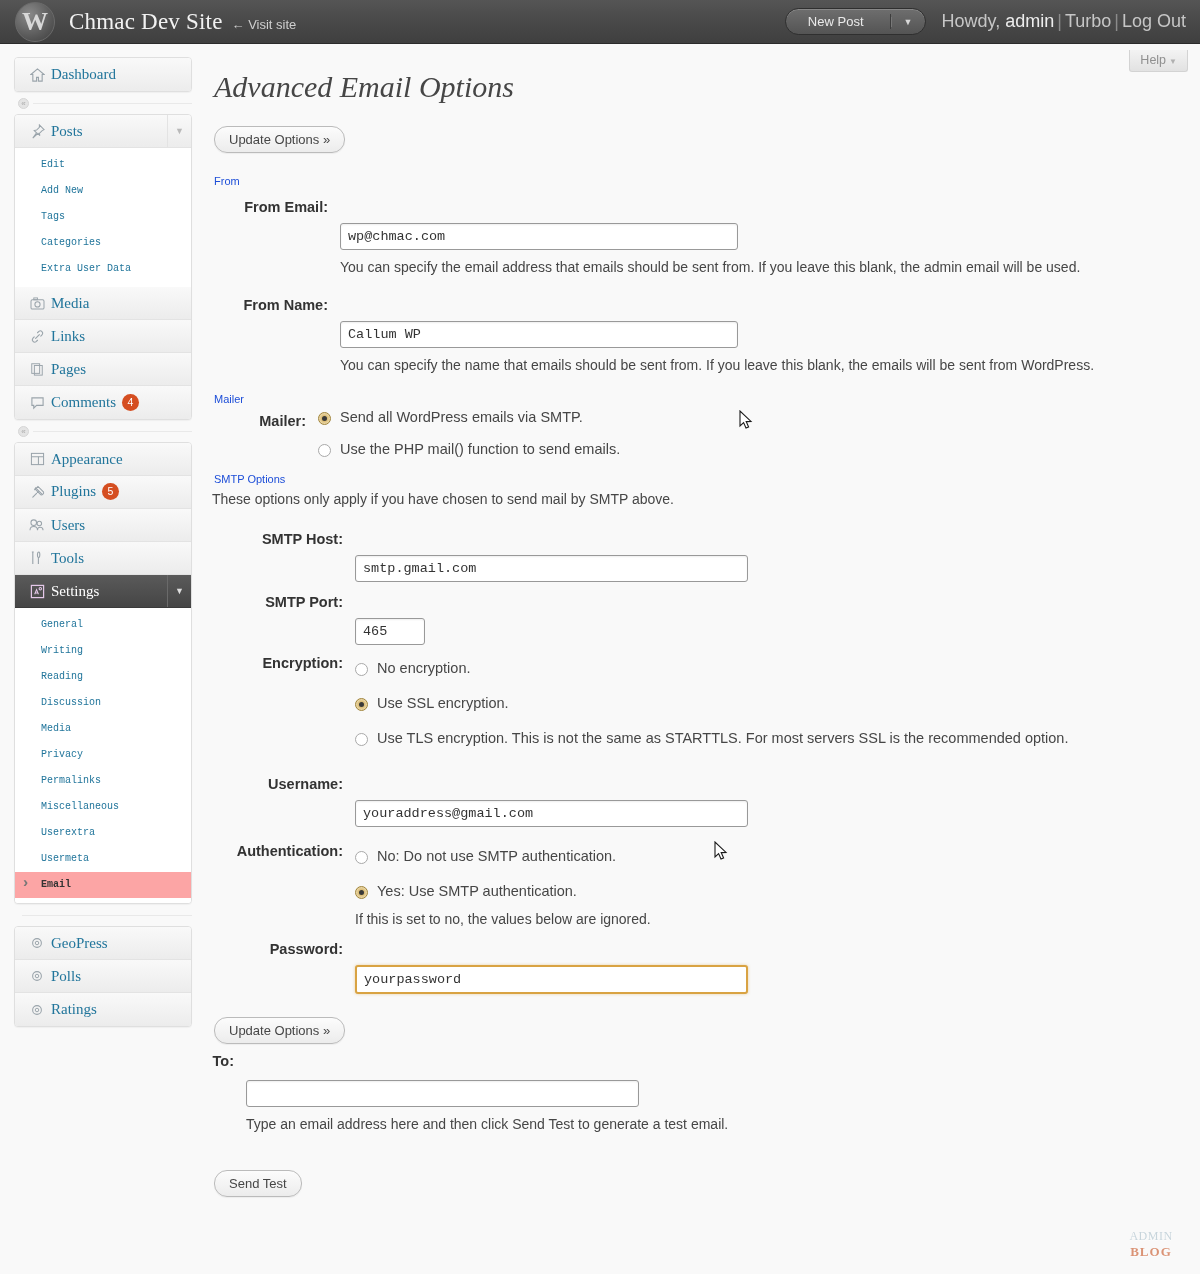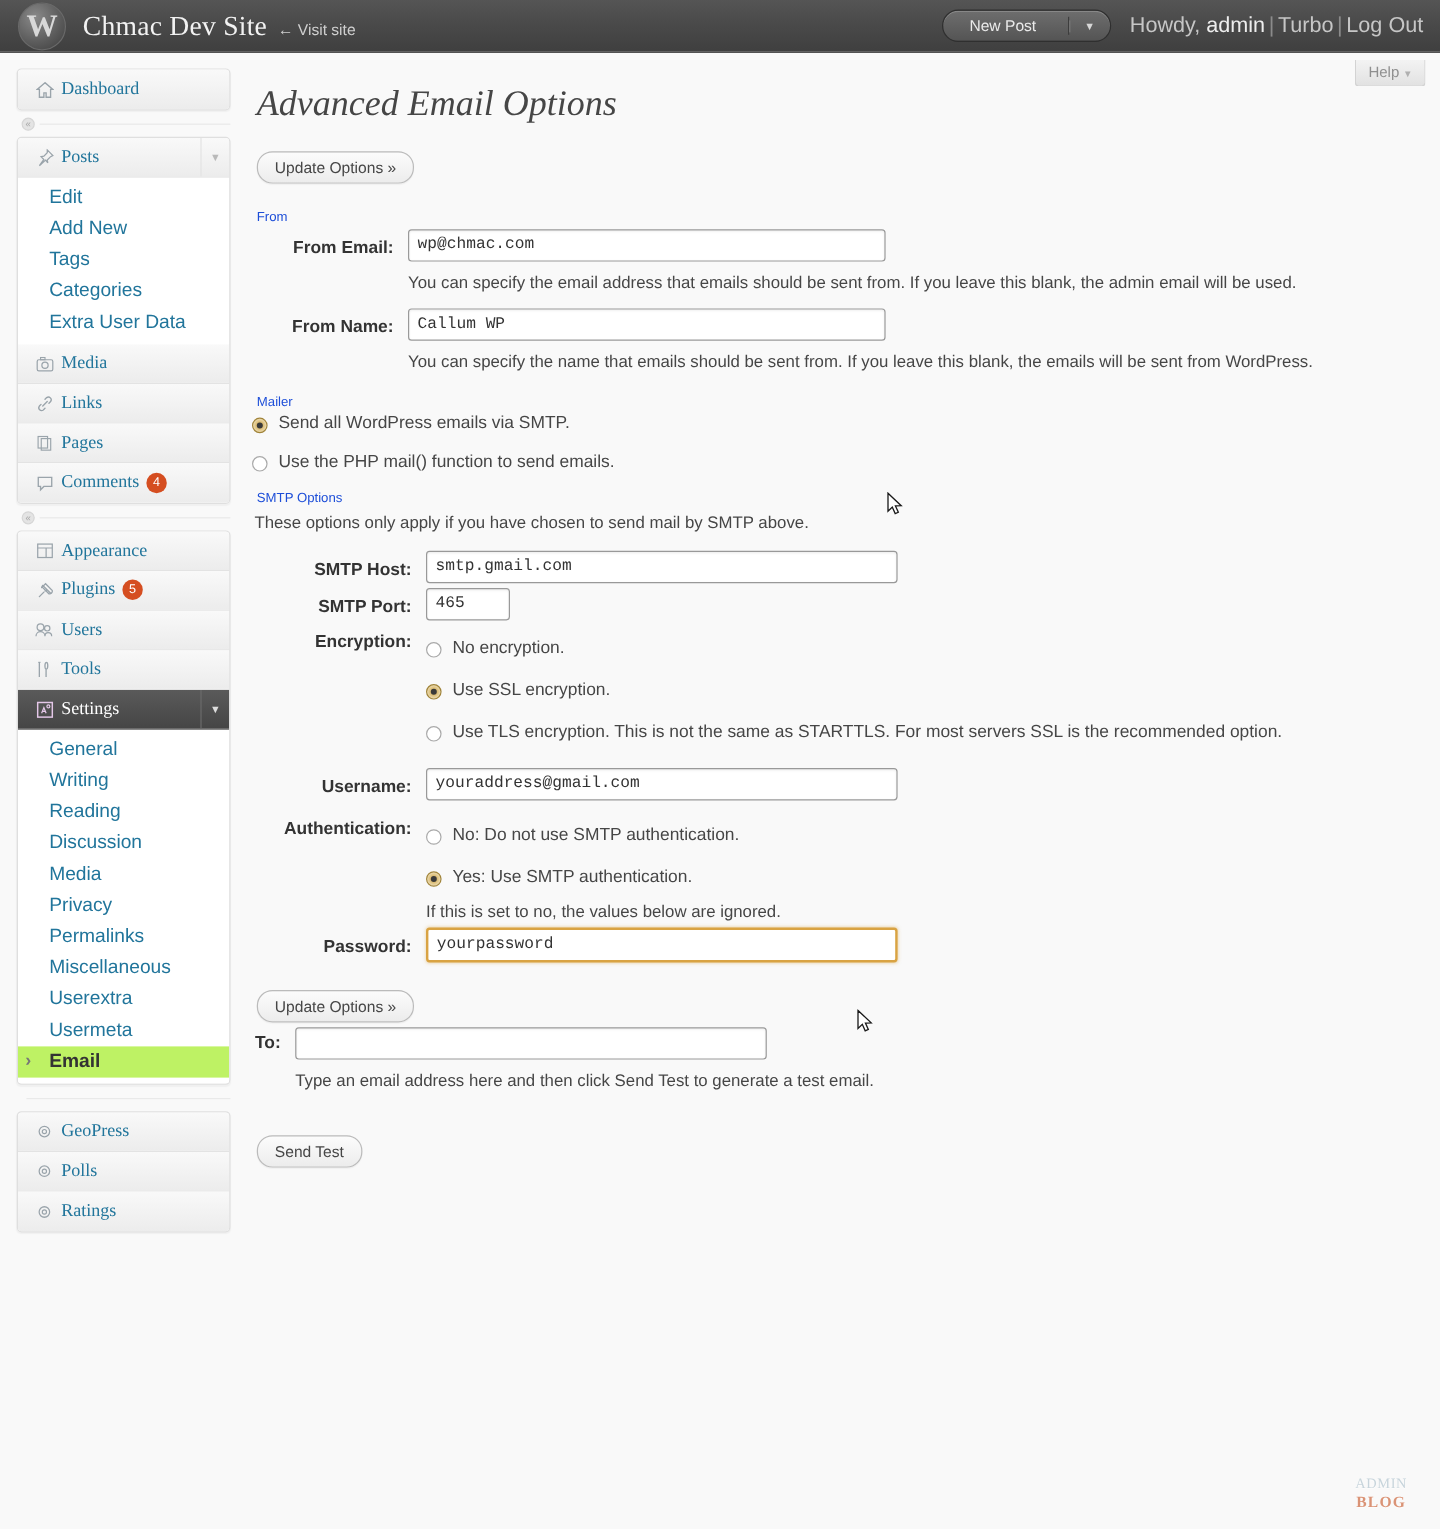--- a/index.html
+++ b/index.html
@@ -112,27 +112,27 @@
     border-left: 1px solid #e3e3e3;
     display: flex; align-items: center; justify-content: center;
     color: #b9b9b9; font-size: 9px;
   }
   .menu-top.active .submenu-toggle {
     border-left: 1px solid #6a6a6a; color: #ddd;
   }
   .submenu { background: #fff; padding: 4px 0 5px 0; }
   .submenu-item {
     display: block; padding: 3px 0 3px 26px;
-    color: #21759b; font-size: 16px;
-    font-family: Liberation Sans, sans-serif;
+    color: #21759b; font-size: 10px;
+    font-family: Liberation Mono, monospace;
     line-height: 20px;
   }
   .submenu-item.current {
     color: #333; font-weight: bold;
-    background: #bef264;
+    background: #fca5a5;
     position: relative;
   }
   .submenu-item.current::before {
     content: "›"; position: absolute; left: 6px; top: 2px;
     color: #777; font-size: 15px;
   }
   .separator {
     height: 22px; display: flex; align-items: center;
     padding-left: 4px;
   }
@@ -197,20 +197,21 @@
   .field-body { flex: 1; }
   input.txt {
     font-family: "Liberation Mono", monospace;
     font-size: 13.5px; color: #333;
     padding: 5px 7px;
     border: 1px solid #999;
     border-radius: 3px;
     background: #fff;
     box-shadow: inset 0 1px 2px rgba(0,0,0,.07);
     outline: none;
+    margin-top: 32px;
   }
   input.txt.focused {
     border: 2px solid #d9a343;
     box-shadow: 0 0 3px rgba(217,163,67,.5);
   }
   .hint {
     font-size: 14px; color: #464646;
     margin-top: 7px; line-height: 20px; max-width: 860px;
   }
 
@@ -486,20 +487,21 @@
     <div class="field-label">From Name:</div>
     <div class="field-body">
       <input class="txt" style="width: 398px;" value="Callum WP">
       <div class="hint">You can specify the name that emails should be sent from. If you leave this blank, the emails will be sent from WordPress.</div>
     </div>
   </div>
 
   <div class="section-head" style="margin-top:18px">Mailer</div>
 
   <div class="field-row">
+    <div class="field-label" style="width:108px;padding-top:2px">Mailer:</div>
     <div class="field-body">
       <div class="radio-line">
         <span class="radio on"></span>
         <span>Send all WordPress emails via SMTP.</span>
       </div>
       <div class="radio-line">
         <span class="radio"></span>
         <span>Use the PHP mail() function to send emails.</span>
       </div>
     </div>

